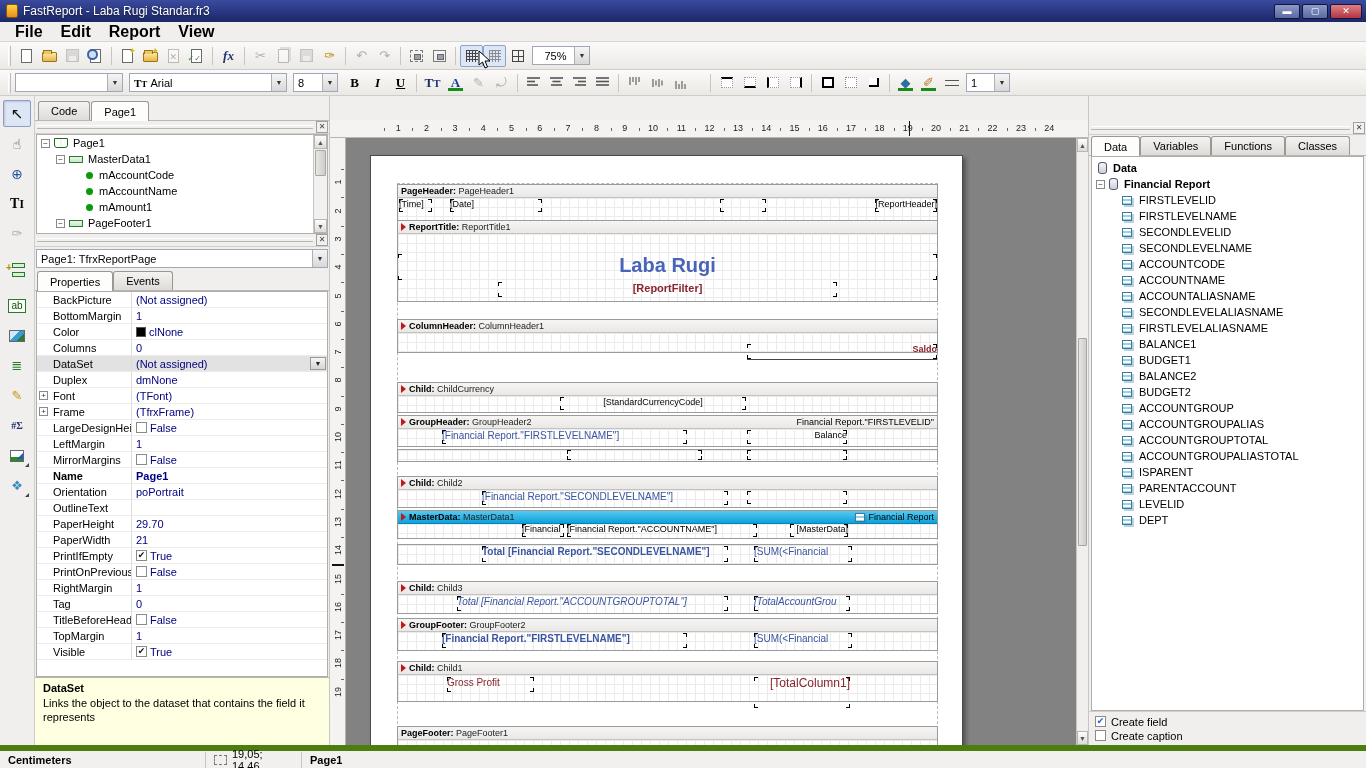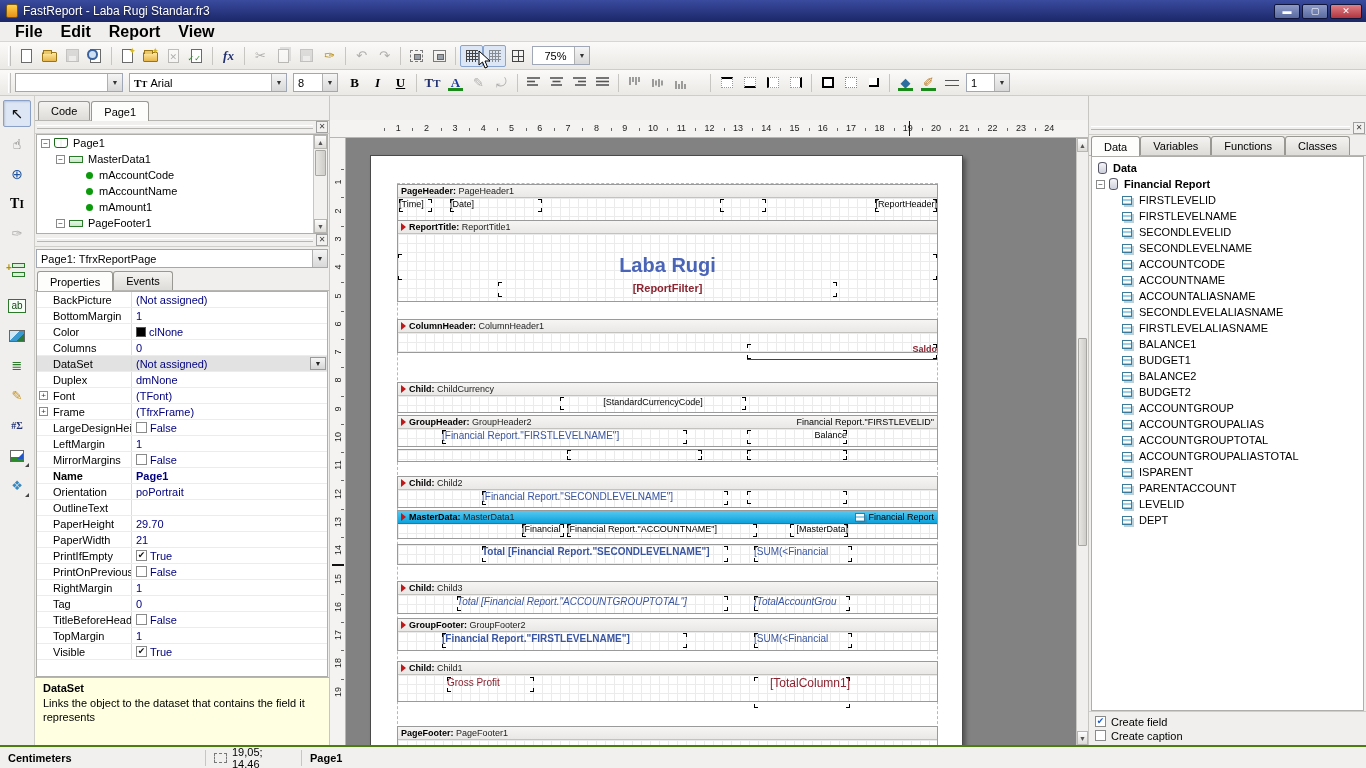--- a/index.html
+++ b/index.html
@@ -143,21 +143,21 @@
   .rightcol { width:278px; background:#f0efed; border-left:1px solid #c8c6c2; display:flex; flex-direction:column; }
   .rspacer { height:26px; }
   .rtabs { height:21px; display:flex; align-items:flex-end; padding-left:2px; border-bottom:1px solid #b8b6b2; }
   .dtree { flex:1; background:#fff; border:1px solid #b0aeaa; margin:0 2px; overflow:hidden; padding-top:3px; }
   .db-ic { width:9px; height:12px; border:1px solid #556; border-radius:4px/3px; background:linear-gradient(#f5f5fa,#cdd0da); margin-right:6px; flex:none; }
   .createbox { height:34px; padding:2px 6px; display:flex; flex-direction:column; justify-content:center; gap:2px; border-top:1px solid #d0cec9; }
   .cbrow { display:flex; align-items:center; gap:5px; }
   .cb.checked { color:#1a5ac8; font-weight:bold; }
 
   
-  .statusbar { height:23px; background:#f1f0ee; border-top:2px solid #4d7c0f; display:flex; align-items:center; font-size:11px; }
+  .statusbar { height:23px; background:#f1f0ee; border-top:6px solid #4d7c0f; display:flex; align-items:center; font-size:11px; }
   .sseg { display:flex; align-items:center; height:100%; padding:0 8px; }
   .ssep { width:1px; height:16px; background:#c8c6c2; }
   .coord-ic { width:13px; height:10px; border:1px dashed #777; margin-right:5px; }
 </style>
 </head>
 <body>
 
 <div class="app">
 
   <div class="titlebar">

